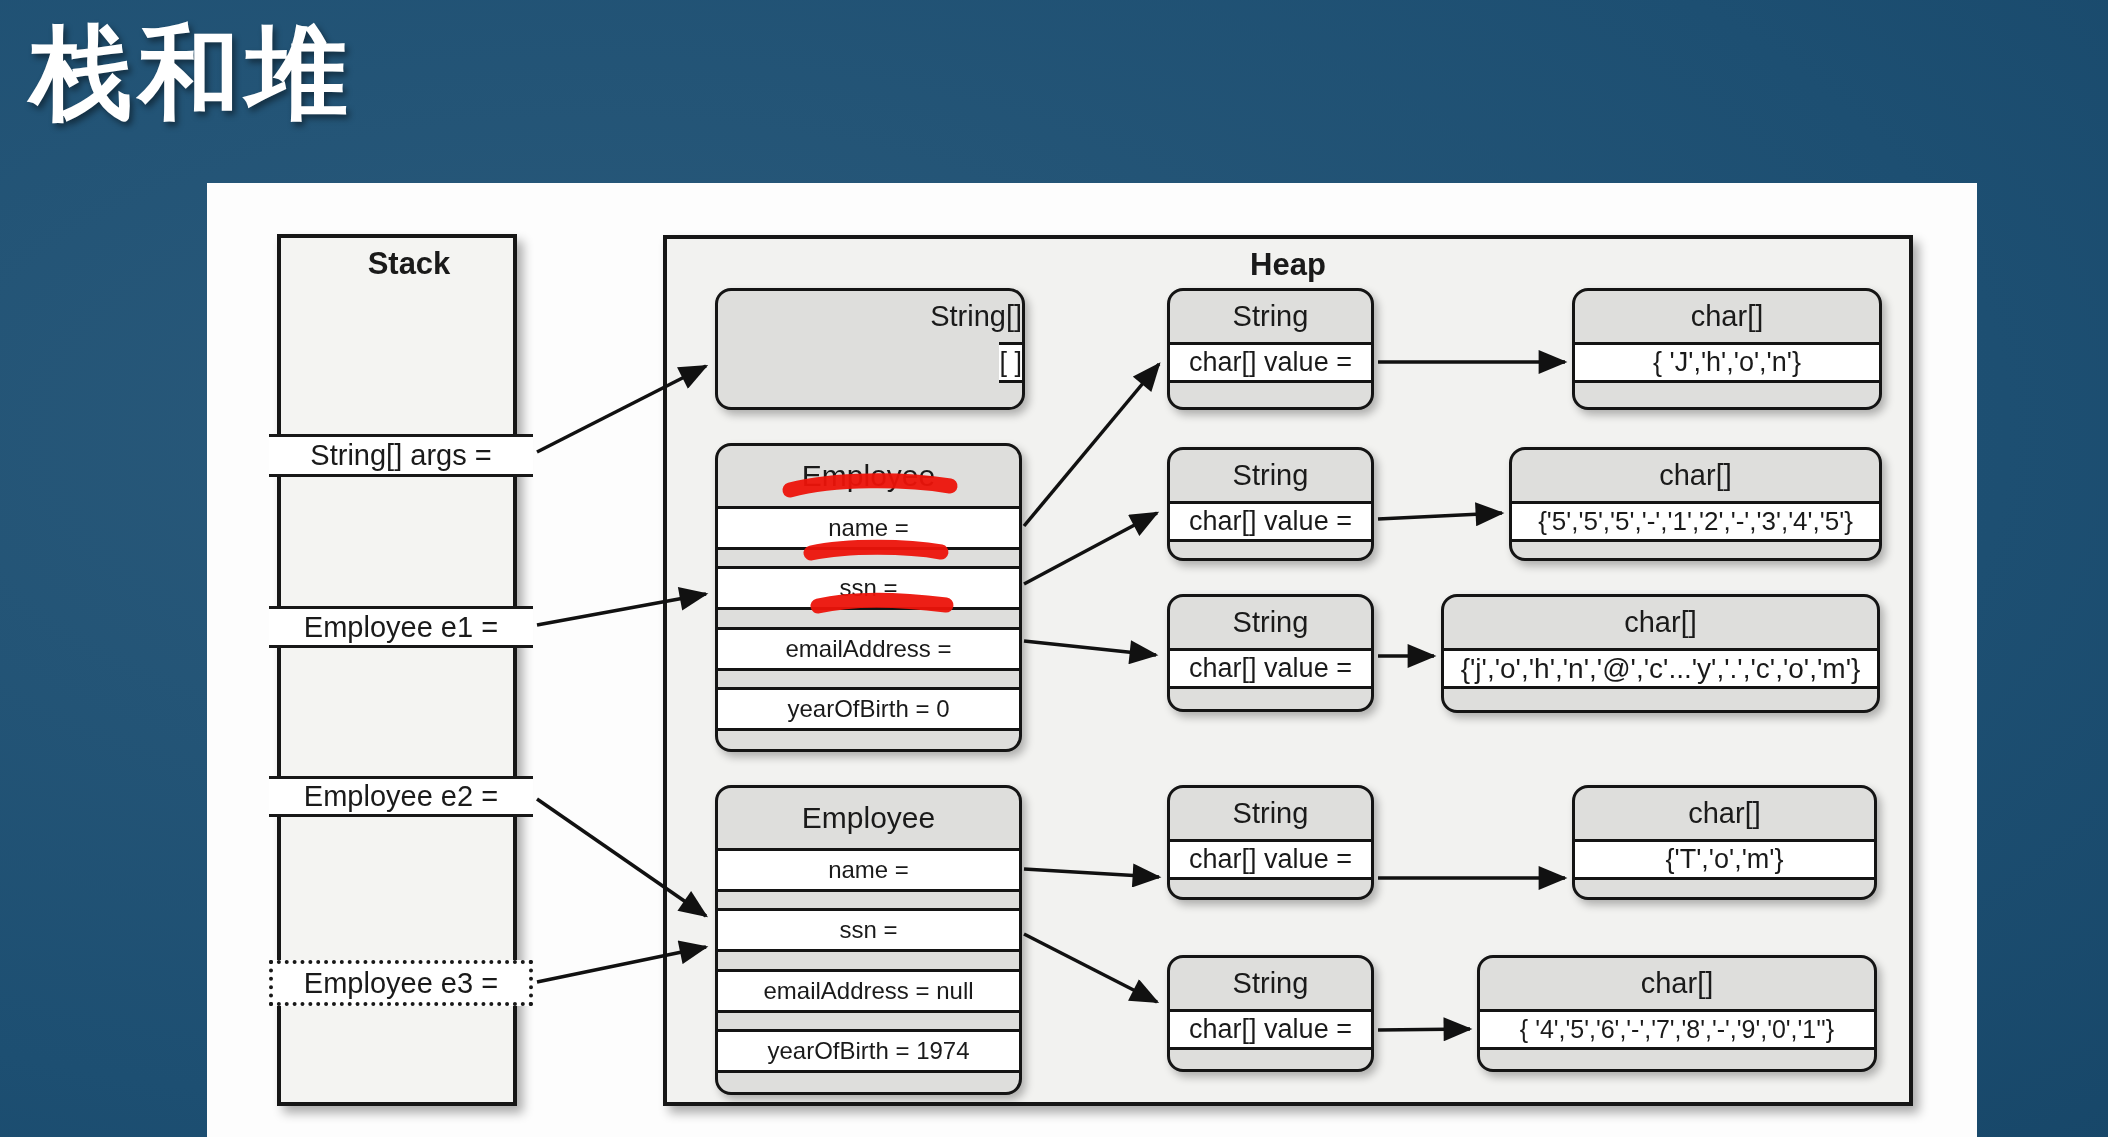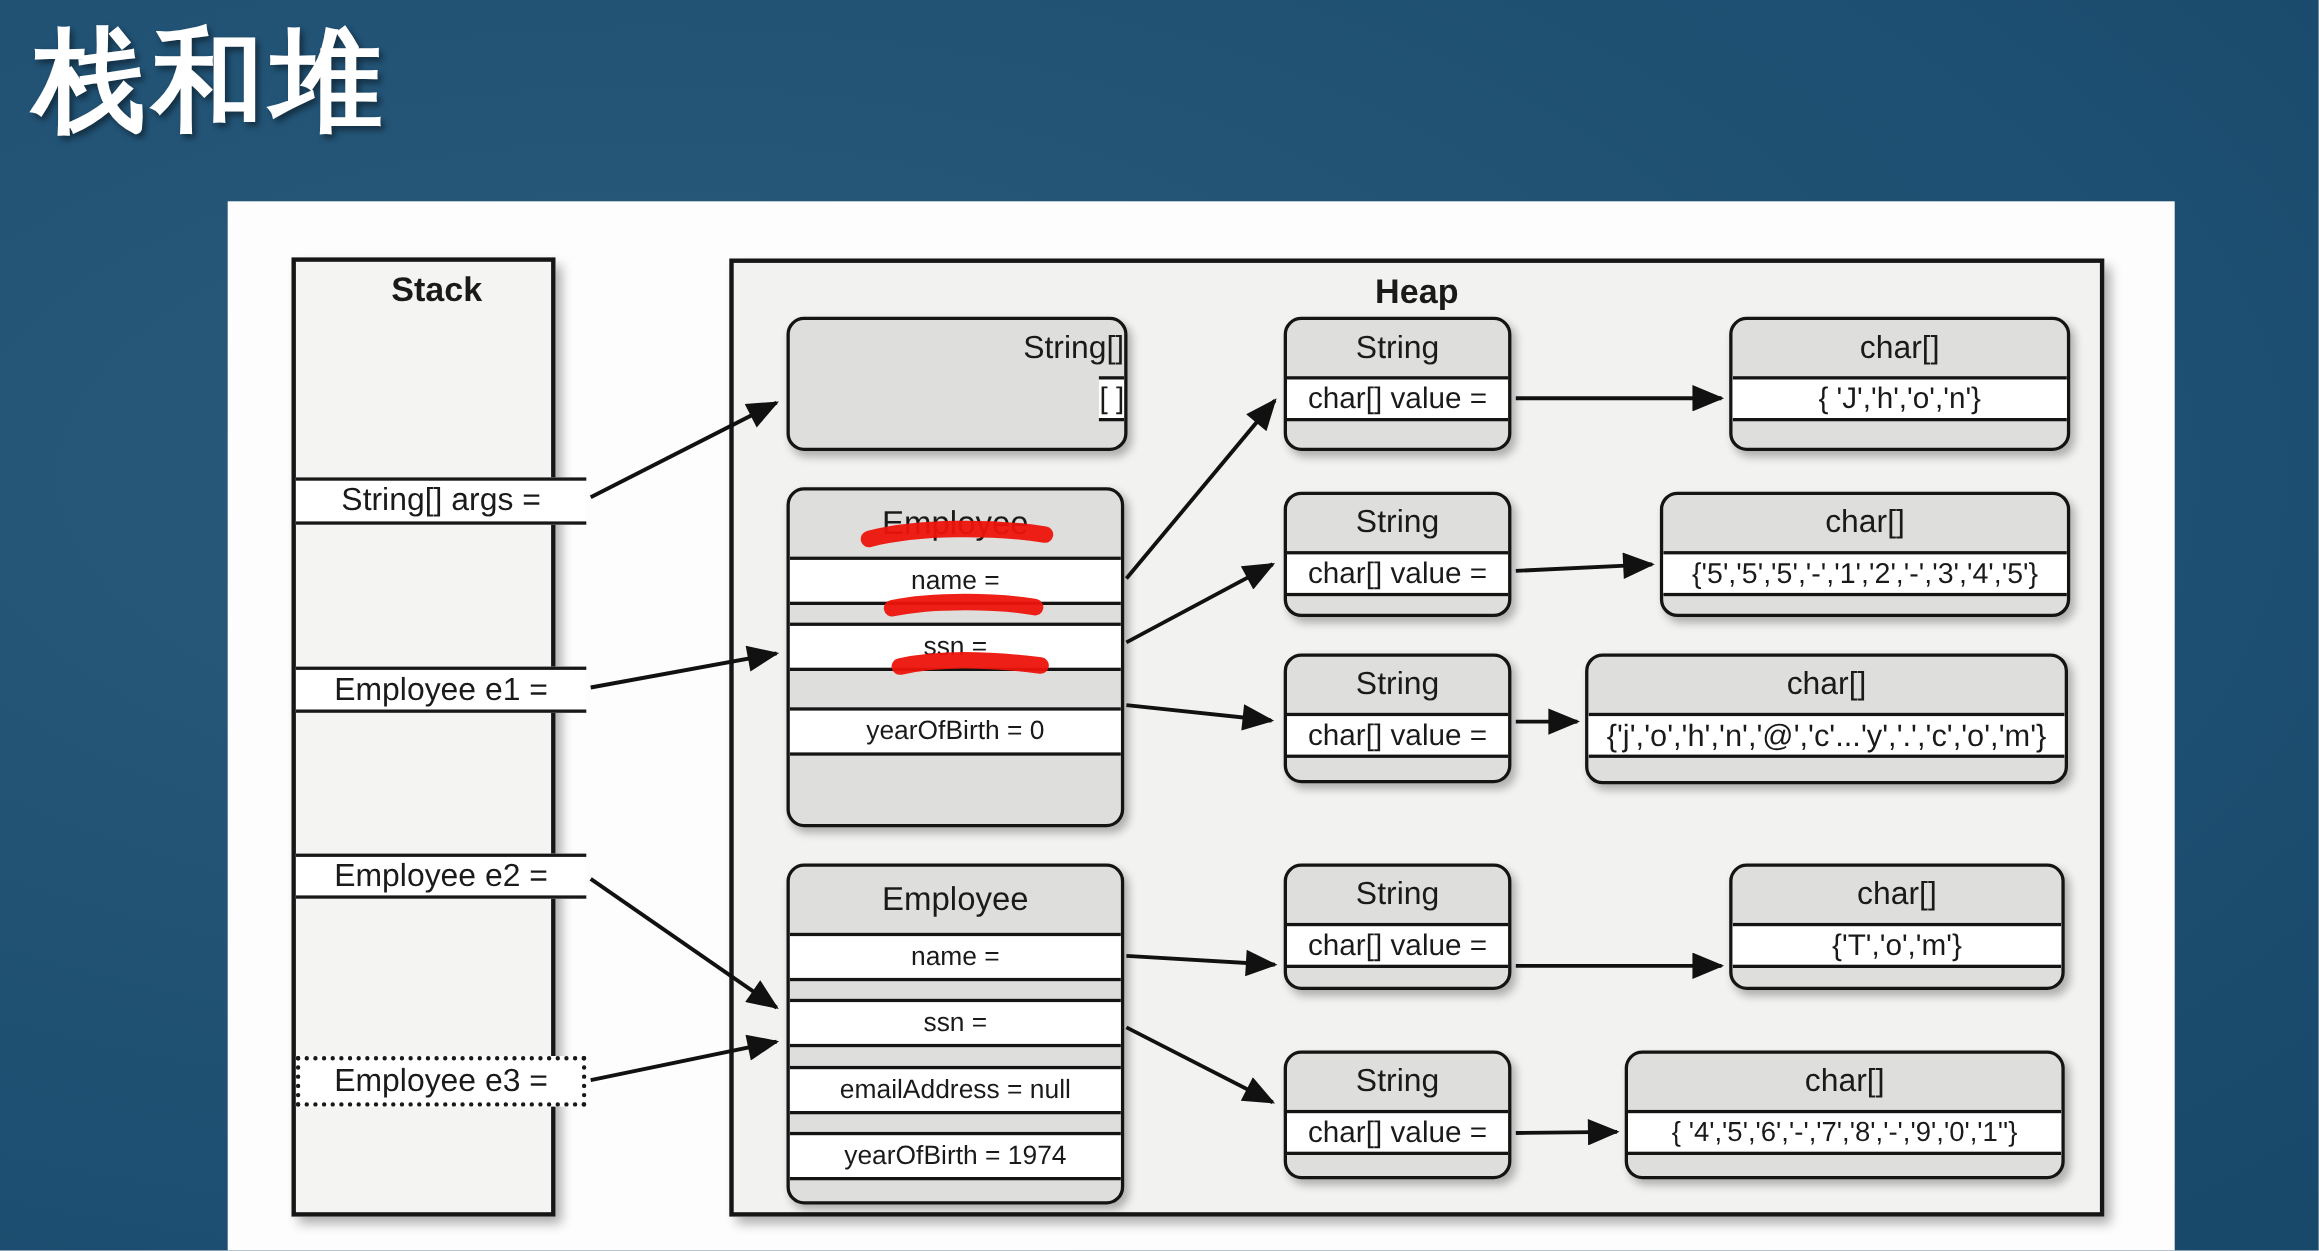--- a/index.html
+++ b/index.html
@@ -23,21 +23,21 @@
   }
   .panel {
     position:absolute; left:207px; top:183px; width:1770px; height:954px;
     background:#fdfdfd;
   }
   
   .region {
     position:absolute; border:4px solid #161616;
     box-shadow:6px 7px 10px rgba(0,0,0,.32);
   }
-  #stack-box { left:265px; top:234px; width:240px; height:872px; background:#f4f4f2;padding-left:12px; }
+  #stack-box { left:277px; top:234px; width:240px; height:872px; background:#f4f4f2;padding-left:12px; }
   #heap-box  { left:663px; top:235px; width:1250px; height:871px; background:#f2f2f0; }
   .region-label {
     position:absolute; width:100%; text-align:center; top:8px;
     font-size:31px; font-weight:bold;
   }
   
   .cell {
     position:absolute; left:269px; width:264px; background:#ffffff;
     border-top:3px solid #181818; border-bottom:3px solid #181818;
     display:flex; align-items:center; justify-content:center;
@@ -112,20 +112,21 @@
     <div class="ob-val">[ ]</div>
     <div class="ob-foot"></div>
   </div>
 
   <div class="ob emp" style="left:715px; top:443px; width:307px; height:309px;">
     <div class="ob-hdr">Employee</div>
     <div class="emp-row">name =</div>
     <div class="gap16"></div>
     <div class="emp-row">ssn =</div>
     <div class="gap17"></div>
+    <div class="emp-row">emailAddress =</div>
     <div class="gap16"></div>
     <div class="emp-row">yearOfBirth = 0</div>
     <div class="ob-foot"></div>
   </div>
 
   <div class="ob emp" style="left:715px; top:785px; width:307px; height:310px;">
     <div class="ob-hdr">Employee</div>
     <div class="emp-row">name =</div>
     <div class="gap16"></div>
     <div class="emp-row">ssn =</div>

